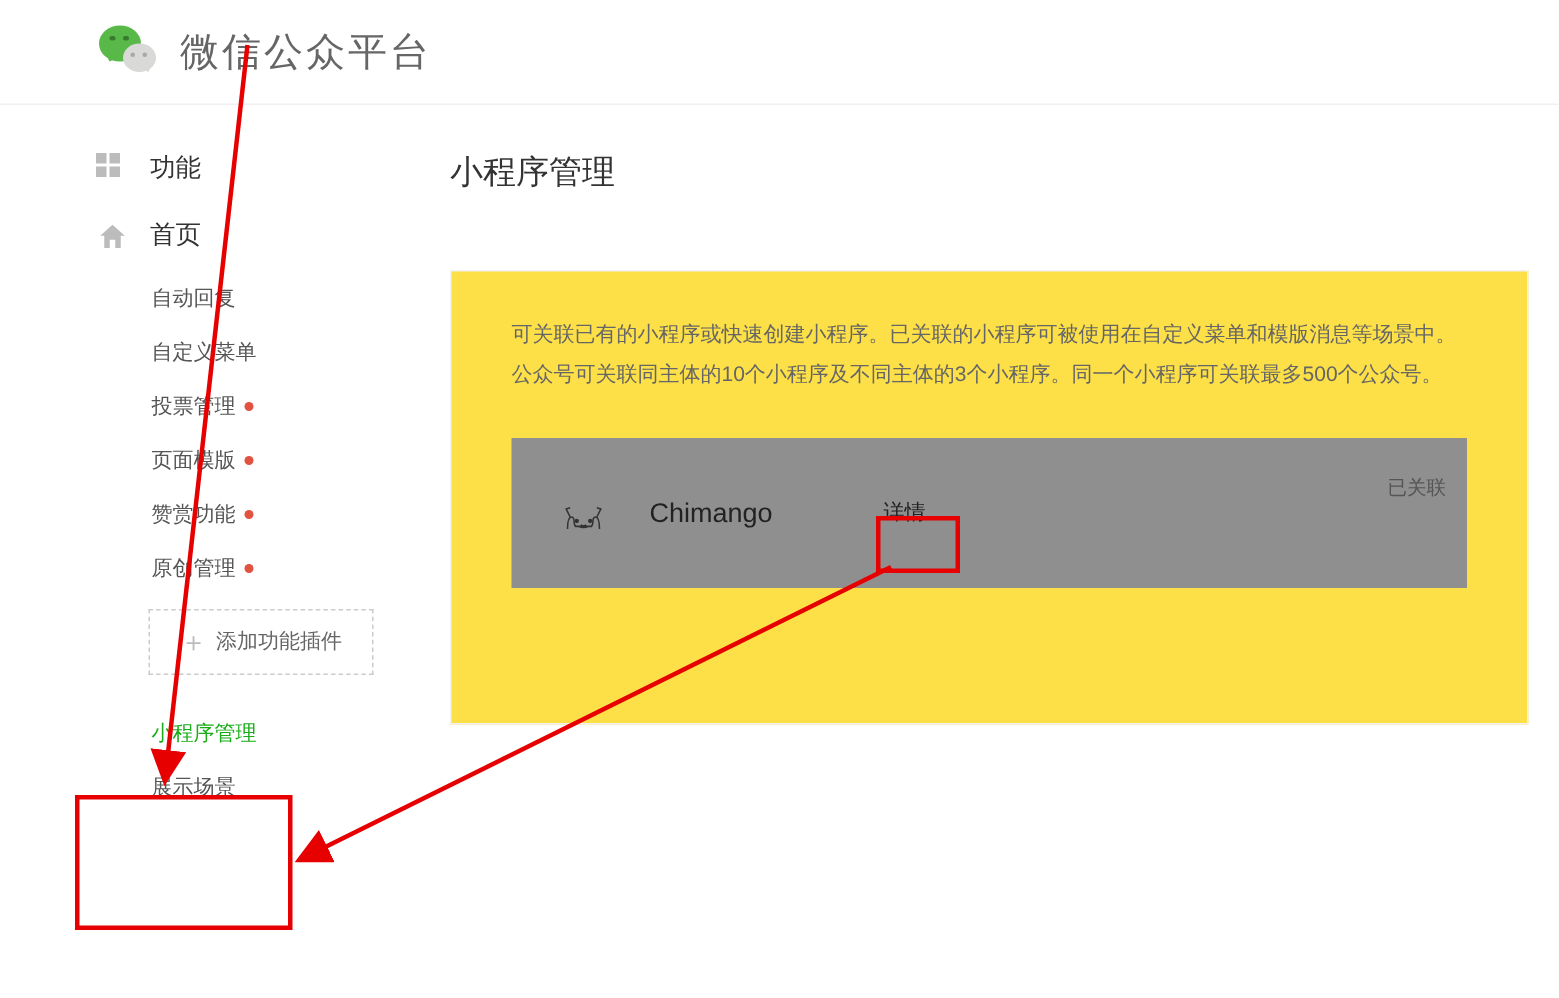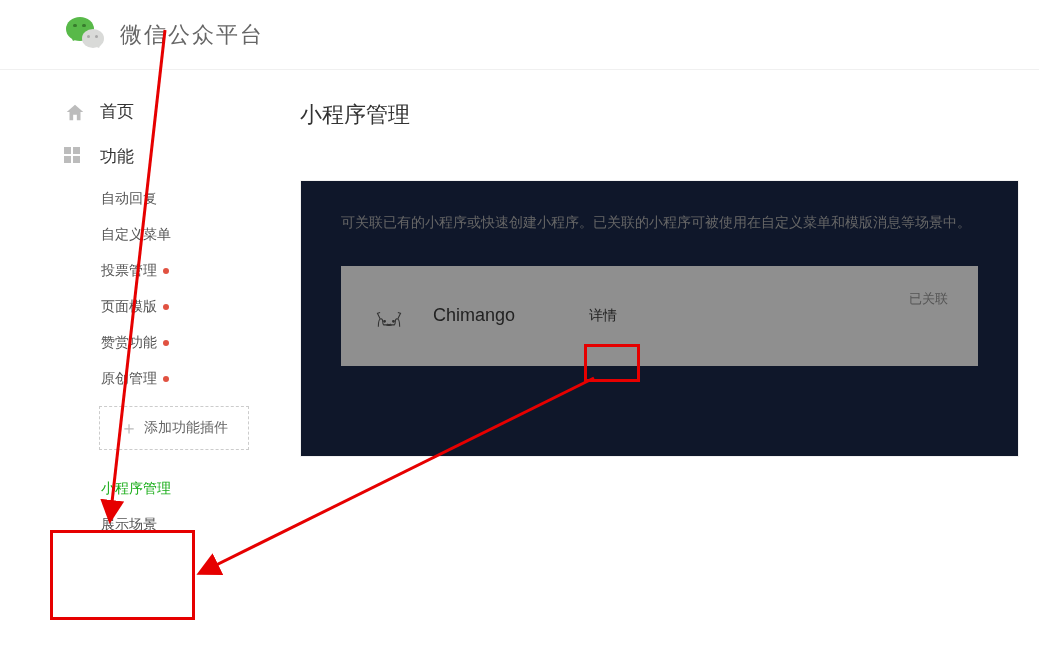--- a/index.html
+++ b/index.html
@@ -61,21 +61,21 @@
       position: absolute;
       width: 3.5px; height: 3.5px;
       background: #377c2d;
       border-radius: 50%;
     }
     .logo-icon .d1 { left: 7px; top: 9px; }
     .logo-icon .d2 { left: 16px; top: 9px; }
     .logo-icon .d3 { left: 21px; top: 20px; background:#a8a8a8; width:3px; height:3px;}
     .logo-icon .d4 { left: 29px; top: 20px; background:#a8a8a8; width:3px; height:3px;}
     .brand-title {
-      font-size: 22px;
+      font-size: 26px;
       color: #666;
       font-weight: 300;
       letter-spacing: 2px;
     }
     
     .main {
       display: flex;
     }
     .sidebar {
       width: 250px;
@@ -144,21 +144,21 @@
       flex: 1;
       padding: 30px 20px 0 50px;
     }
     .page-title {
       font-size: 22px;
       color: #333;
       margin-bottom: 50px;
       font-weight: 400;
     }
     .panel {
-      background: #0f172a;
+      background: #fde047;
       border: 1px solid #f1f1f1;
       padding: 28px 40px 90px 40px;
     }
     .desc {
       font-size: 14px;
       color: #666;
       line-height: 1.9;
       margin-bottom: 30px;
     }
     .app-card {
@@ -181,21 +181,21 @@
     }
     .detail-btn {
       display: inline-block;
       padding: 6px 14px;
       font-size: 14px;
       color: #222;
       cursor: pointer;
     }
     .status-label {
       position: absolute;
-      right: 30px;
+      right: 14px;
       top: 24px;
       font-size: 13px;
       color: #555;
     }
     .red-box {
       position: absolute;
       border: 3px solid #e60000;
       pointer-events:none;
     }
     svg.arrows {
@@ -218,32 +218,32 @@
     <div class="dot d4"></div>
   </div>
   <div class="brand-title">微信公众平台</div>
 </div>
 
 <div class="main">
   <div class="sidebar">
 
     <div class="nav-item">
       <span class="icon">
+        <span class="grid-icon"><span></span><span></span><span></span><span></span></span>
+      </span>
+      <span>功能</span>
+    </div>
+
+    <div class="nav-item">
+      <span class="icon">
         <svg viewBox="0 0 24 24" fill="#bcbcbc">
             <path d="M12 3l9 8h-3v9h-4v-6H10v6H6v-9H3z"></path>
           </svg>
       </span>
       <span>首页</span>
-    </div>
-
-    <div class="nav-item">
-      <span class="icon">
-        <span class="grid-icon"><span></span><span></span><span></span><span></span></span>
-      </span>
-      <span>功能</span>
     </div>
 
     <ul class="sub-list">
       <li><span>自动回复</span></li>
       <li><span>自定义菜单</span></li>
       <li><span>投票管理</span><span class="dot-red"></span></li>
       <li><span>页面模版</span><span class="dot-red"></span></li>
       <li><span>赞赏功能</span><span class="dot-red"></span></li>
       <li><span>原创管理</span><span class="dot-red"></span></li>
     </ul>
@@ -259,20 +259,21 @@
       <li><span>展示场景</span></li>
     </ul>
   </div>
 
   <div class="content">
     <h1 class="page-title">小程序管理</h1>
 
     <div class="panel">
       <div class="desc">
         <div>可关联已有的小程序或快速创建小程序。已关联的小程序可被使用在自定义菜单和模版消息等场景中。</div>
+        <div>公众号可关联同主体的10个小程序及不同主体的3个小程序。同一个小程序可关联最多500个公众号。</div>
       </div>
 
       <div class="app-card">
         <span class="avatar">
           <svg viewBox="0 0 40 36" stroke="#333" stroke-width="1.2" fill="none">
             <path d="M8 30c0-5 1-9 3-9s2 2 2 4 1 3 1 3h12s1-1 1-3 0-4 2-4 3 4 3 9"></path>
             <path d="M10 21l-3-6 3-1M30 21l3-6-3-1"></path>
             <circle cx="15" cy="24" r="1" fill="#333"></circle>
               <circle cx="25" cy="24" r="1" fill="#333"></circle>
             <path d="M18 27l2 1 2-1"></path>

